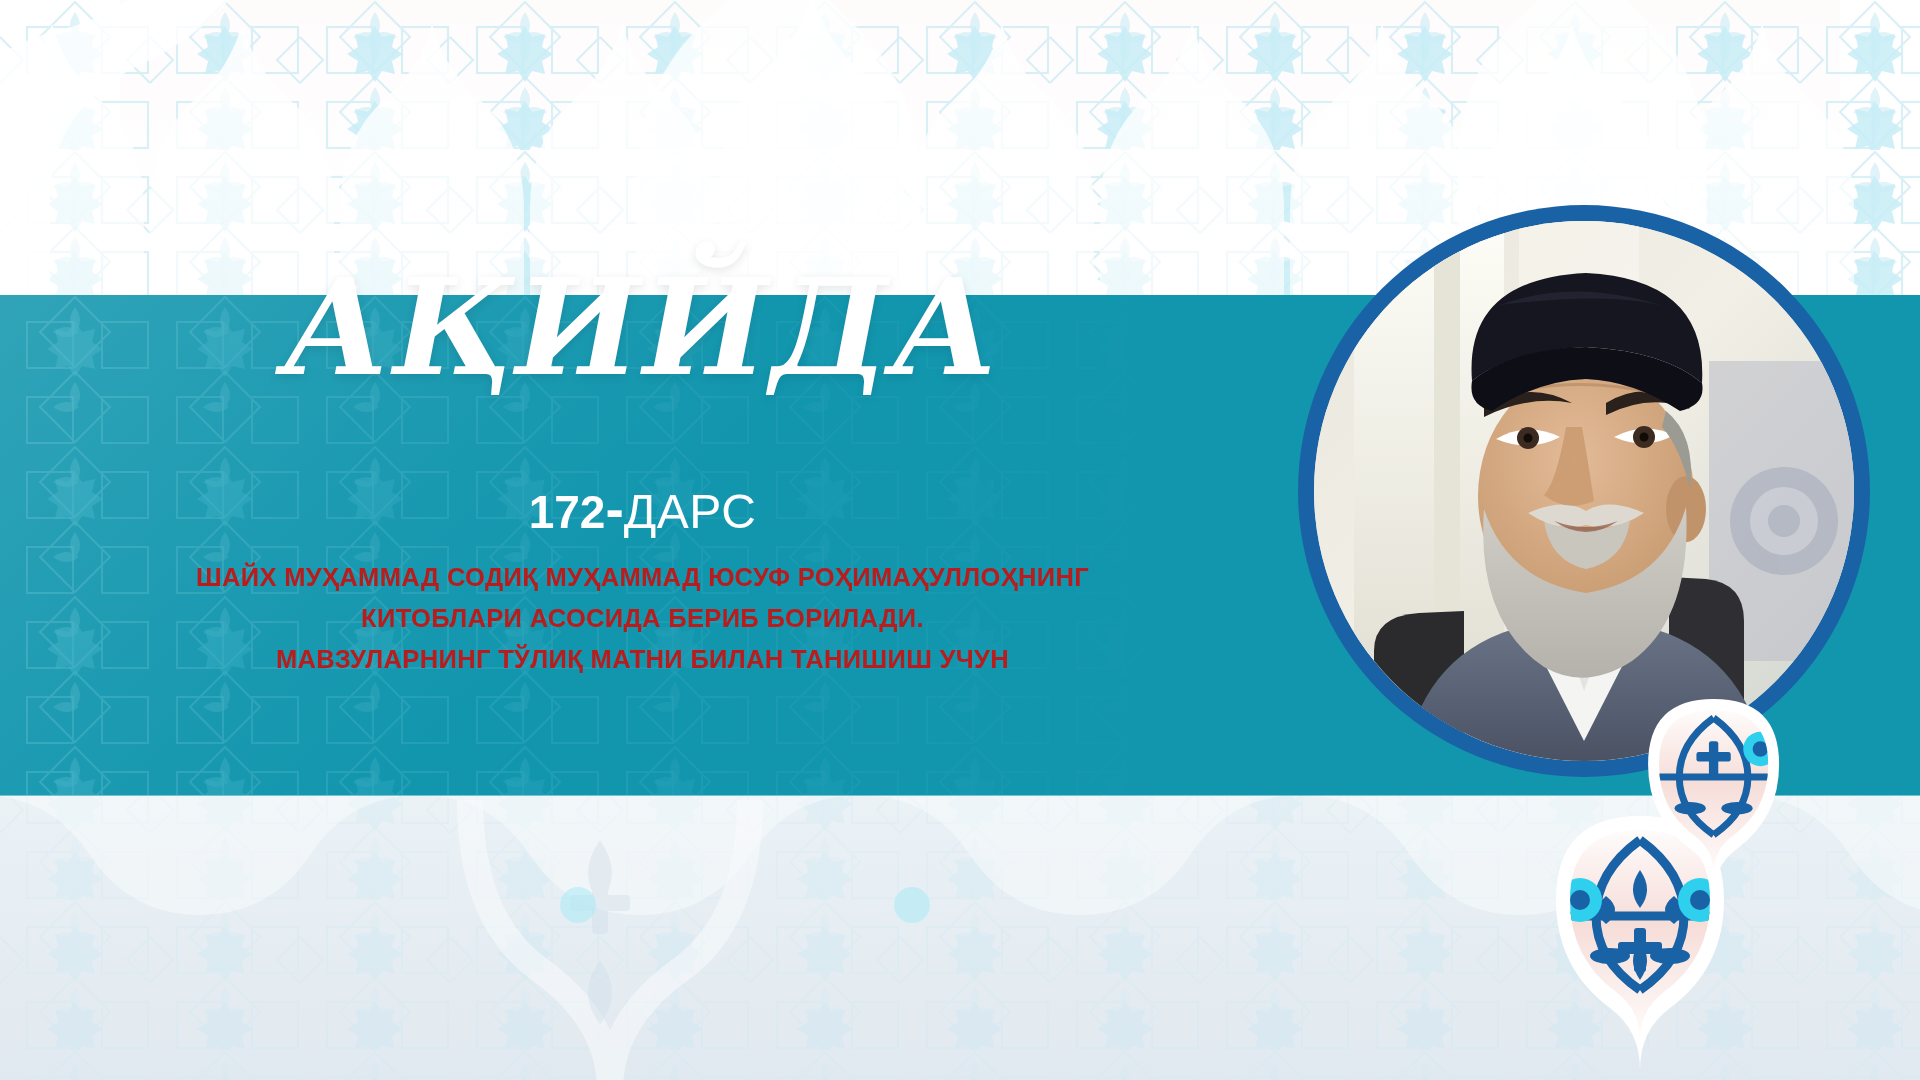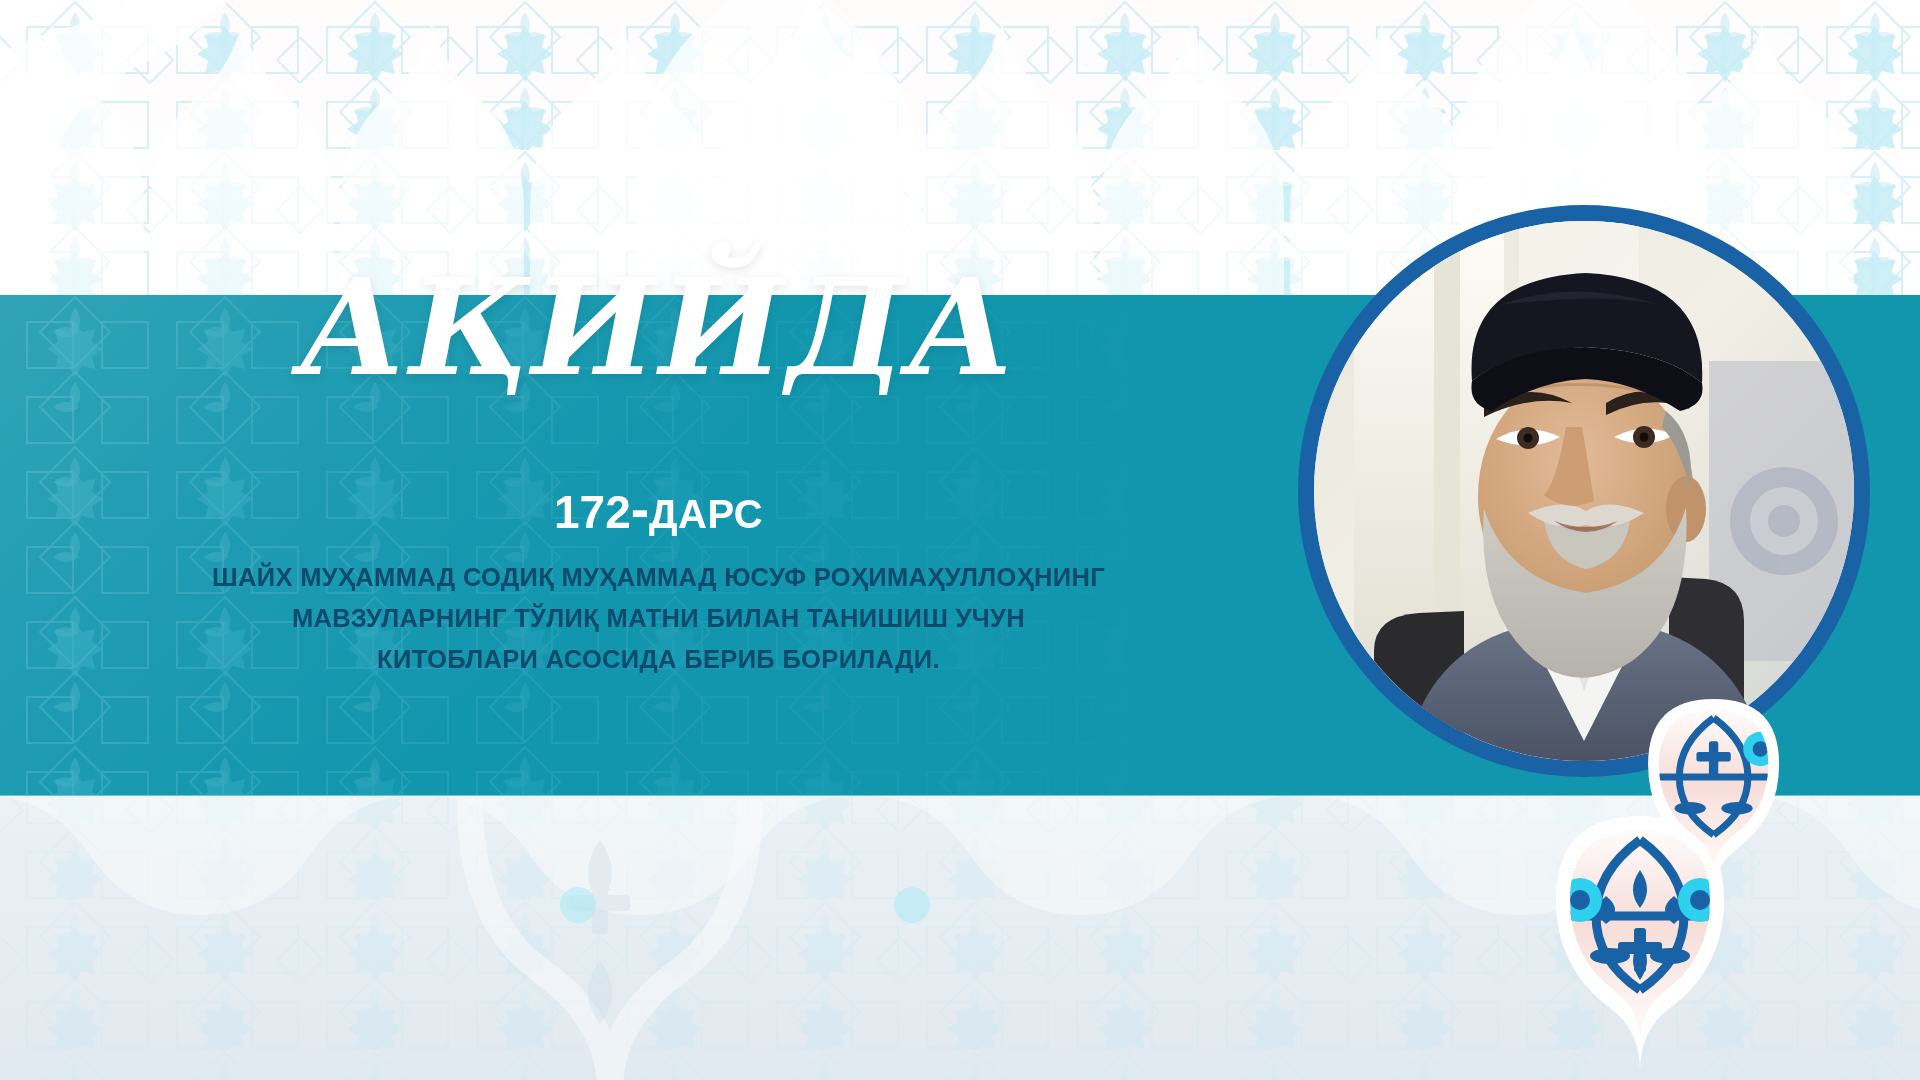--- a/index.html
+++ b/index.html
@@ -14,37 +14,37 @@
 
   
   .band{position:absolute;left:0;top:295px;width:1920px;height:500px;
         background:#1296ae;}
   .band-pattern{position:absolute;left:0;top:0;width:1920px;height:500px;
         opacity:.30;}
   .band-shade{position:absolute;left:0;top:0;width:760px;height:500px;
         background:linear-gradient(135deg,rgba(255,255,255,.13) 0%,rgba(255,255,255,.045) 42%,rgba(255,255,255,0) 70%);}
 
   
-  .textcol{position:absolute;left:0;top:295px;width:1285px;height:500px;margin-left:16px;}
+  .textcol{position:absolute;left:0;top:295px;width:1285px;height:500px;}
 
   .title{position:absolute;left:0;top:-33px;width:1285px;
          text-align:center;color:#ffffff;
          font-family:"DejaVu Serif","Liberation Serif",serif;
          font-size:132px;line-height:1;font-weight:700;font-style:italic;
          letter-spacing:3px;
          text-shadow:0 3px 10px rgba(0,0,0,.10);}
 
   .lesson{position:absolute;left:0;top:182px;width:1285px;
           text-align:center;color:#ffffff;white-space:nowrap;}
   .lesson .num{font-size:46px;font-weight:700;letter-spacing:0px;vertical-align:baseline;}
   .lesson .dash{font-size:55px;font-weight:700;}
-  .lesson .word{font-size:40px;font-weight:700;letter-spacing:.5px;}
+  .lesson .word{font-size:48px;font-weight:400;letter-spacing:.5px;}
 
   .body-lines{position:absolute;left:0;top:262px;width:1285px;
-              text-align:center;color:#0c4a6e;}
+              text-align:center;color:#b91c1c;}
   .body-lines .ln{font-size:25.5px;font-weight:700;letter-spacing:.35px;
                   line-height:41px;white-space:nowrap;}
 
   
   .portrait-wrap{position:absolute;left:1298px;top:205px;
                  width:572px;height:572px;}
   .ring{position:absolute;inset:0;border-radius:50%;
         background:#1a62a6;}
   .photo{position:absolute;left:16px;top:16px;width:540px;height:540px;
          border-radius:50%;overflow:hidden;background:#cfd6d4;}
@@ -227,22 +227,22 @@
   <div class="textcol">
 
     <div class="title">АҚИЙДА</div>
 
     <div class="lesson">
       <span class="num">172</span><span class="dash">-</span><span class="word">ДАРС</span>
     </div>
 
     <div class="body-lines">
       <div class="ln">ШАЙХ МУҲАММАД СОДИҚ МУҲАММАД ЮСУФ РОҲИМАҲУЛЛОҲНИНГ</div>
+      <div class="ln">КИТОБЛАРИ АСОСИДА БЕРИБ БОРИЛАДИ.</div>
       <div class="ln">МАВЗУЛАРНИНГ ТЎЛИҚ МАТНИ БИЛАН ТАНИШИШ УЧУН</div>
-      <div class="ln">КИТОБЛАРИ АСОСИДА БЕРИБ БОРИЛАДИ.</div>
     </div>
   </div>
 
   <div class="portrait-wrap">
     <div class="ring"></div>
     <div class="photo">
       <svg viewBox="0 0 540 540">
         <defs>
           <linearGradient id="roomBg" x1="0" y1="0" x2="1" y2="1">
             <stop offset="0%" stop-color="#e8e6dd"></stop>

